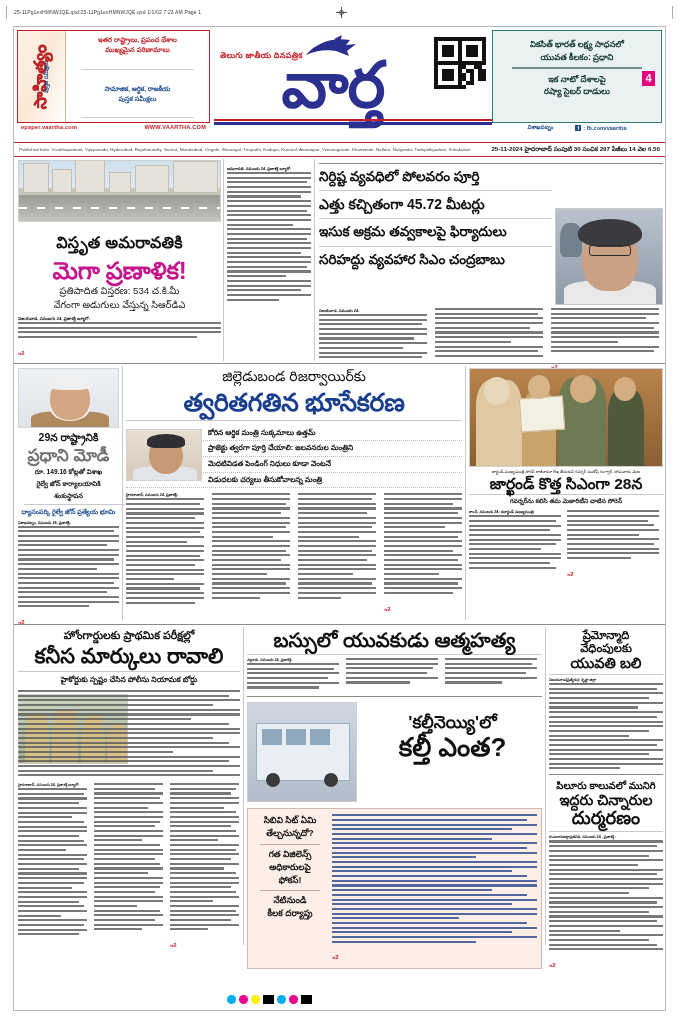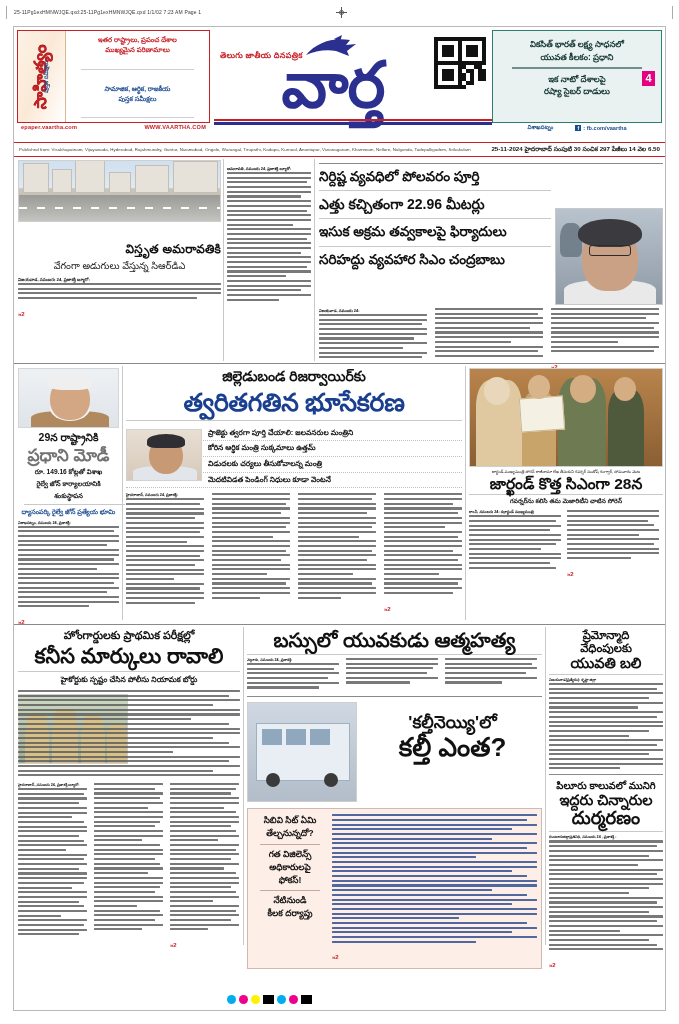--- a/index.html
+++ b/index.html
@@ -159,22 +159,22 @@
     border: 1px solid #cfcfcf;
   }
   .bld { position: absolute; bottom: 28px; background: #e6e2da; border: 1px solid #c3bfb6; }
   .road { position: absolute; left: 0; bottom: 0; width: 100%; height: 26px;
           background: linear-gradient(#9a9a97, #c3c3bf); }
   .road:after { content:""; position:absolute; left:0; top:12px; width:100%; height:2px;
           background: repeating-linear-gradient(90deg,#fff 0 8px, transparent 8px 18px); }
   .median { position: absolute; left: 0; bottom: 22px; width: 100%; height: 4px; background: #6f8f55; }
 
   .kicker-c {
-    text-align: right; color: #111; font-weight: bold; font-size: 12px;
-    margin-top: 20px; letter-spacing: .2px;
+    text-align: center; color: #111; font-weight: bold; font-size: 16px;
+    margin-top: 12px; letter-spacing: .2px;
   }
   .mega {
     text-align: center; color: #c6168d; font-weight: bold; font-size: 24px;
     line-height: 27px; margin-top: 1px; letter-spacing: -.3px;
   }
   .stat { text-align: center; font-size: 9.6px; color: #1b1b1b; line-height: 1.45; font-weight: normal; }
   .z1-blurb { margin-top: 4px; }
 
   .z1-col2 { position: absolute; left: 213px; top: 3px; width: 84px; }
   .tag-box {
@@ -228,21 +228,21 @@
   .modi-beard { position: absolute; left: 31px; top: 26px; width: 40px; height: 26px;
     background: #f2f2f2; border-radius: 0 0 50% 50%; }
   .modi-kurta { position: absolute; left: 12px; bottom: 0; width: 78px; height: 16px;
     background: #b08a5e; border-radius: 40% 40% 0 0; }
   .h-29n { text-align: center; font-size: 10.5px; font-weight: bold; color: #111; margin-top: 3px; }
   .h-modi { text-align: center; font-size: 17px; font-weight: bold; color: #737373; line-height: 19px; }
   .h-sub-sm { text-align: center; font-size: 6.6px; font-weight: bold; color: #111; line-height: 1.5; margin-top: 2px; }
   .h-sub-blue { text-align: center; font-size: 6.4px; font-weight: bold; color: #1b4b8f; line-height: 1.4; margin-top: 2px; }
 
   .z2-col2 { position: absolute; left: 112px; top: 4px; width: 336px; }
-  .z2-kicker { text-align: center; font-size: 14px; font-weight: bold; color: #111; }
+  .z2-kicker { text-align: center; font-size: 14px; font-weight: normal; color: #111; }
   .z2-head { text-align: center; font-size: 25px; font-weight: bold; color: #1a3f8f; line-height: 28px; letter-spacing: -.3px;}
   .min-photo {
     width: 76px; height: 52px; background: linear-gradient(#e8ded2,#d6c9bb);
     position: relative; overflow: hidden; border: 1px solid #d2d2d2; float: left; margin: 4px 6px 2px 0;
   }
   .min-face { position: absolute; left: 22px; top: 8px; width: 34px; height: 36px; background: #c79a75; border-radius: 48%; }
   .min-hair { position: absolute; left: 20px; top: 4px; width: 38px; height: 14px; background: #2f2f33; border-radius: 50% 50% 25% 25%; }
   .min-shirt { position: absolute; left: 6px; bottom: 0; width: 64px; height: 14px; background: #e2e6ea; border-radius: 40% 40% 0 0; }
   .z2-bullets { font-size: 7.4px; font-weight: bold; color: #111; line-height: 1.6; }
   .z2-bullets div { border-bottom: 1px dotted #bfbfbf; padding: 1.5px 0; }
@@ -564,20 +564,22 @@
           <div class="bld" style="left:4px; width:26px; height:30px;"></div>
           <div class="bld" style="left:33px; width:20px; height:24px;"></div>
           <div class="bld" style="left:56px; width:30px; height:33px;"></div>
           <div class="bld" style="left:90px; width:22px; height:21px;"></div>
           <div class="bld" style="left:116px; width:34px; height:28px;"></div>
           <div class="bld" style="left:154px; width:45px; height:32px;"></div>
           <div class="median"></div>
           <div class="road"></div>
         </div>
         <div class="kicker-c">విస్తృత అమరావతికి</div>
+        <div class="mega">మెగా ప్రణాళిక!</div>
+        <div class="stat">ప్రతిపాదిత విస్తరణ: 534 చ.కి.మీ</div>
         <div class="stat">వేగంగా అడుగులు వేస్తున్న సిఆర్‌డిఎ</div>
         <div class="z1-blurb">
           <div class="dateline">విజయవాడ, నవంబరు 24, ప్రజాశక్తి బ్యూరో:</div>
           <i class="tl s100"></i><i class="tl s100"></i><i class="tl s100"></i><i class="tl s88"></i>
           <span class="jump">»<span>2</span></span>
         </div>
       </div>
 
       <div class="z1-col2">
         <div style="margin-top:6px;">
@@ -611,21 +613,21 @@
             <i class="tl s100"></i>
             <i class="tl s62"></i>
         </div>
       </div>
 
       <div class="z1-col3">
         <div class="hrule-dark" style="margin:3px 0 3px 0;"></div>
         <div style="width:232px;">
           <div class="sub-head">నిర్దిష్ట వ్యవధిలో పోలవరం పూర్తి</div>
           <div class="hrule" style="margin:3px 0;"></div>
-          <div class="sub-head2">ఎత్తు కచ్చితంగా 22.96 మీటర్లు</div>
+          <div class="sub-head2">ఎత్తు కచ్చితంగా 45.72 మీటర్లు</div>
           <div class="hrule" style="margin:3px 0;"></div>
           <div class="sub-head">ఇసుక అక్రమ తవ్వకాలపై ఫిర్యాదులు</div>
           <div class="hrule" style="margin:3px 0;"></div>
           <div class="sub-head">సరిహద్దు వ్యవహార సిఎం చంద్రబాబు</div>
         </div>
 
         <div class="cbn-photo">
           <div class="cbn-small"></div>
           <div class="cbn-body"></div>
           <div class="cbn-face"></div>
@@ -705,24 +707,24 @@
         <div class="z2-kicker">జిల్లెడుబండ రిజర్వాయిర్‌కు</div>
         <div class="z2-head">త్వరితగతిన భూసేకరణ</div>
         <div class="hrule" style="margin:4px 0;"></div>
         <div style="overflow:hidden;">
           <div class="min-photo">
             <div class="min-shirt"></div>
               <div class="min-face"></div>
               <div class="min-hair"></div>
           </div>
           <div class="z2-bullets">
+            <div>కోరిన ఆర్థిక మంత్రి సుక్కమాలు ఉత్తమ్</div>
             <div>ప్రాజెక్టు త్వరగా పూర్తి చేయాలి: జలవనరుల మంత్రిని</div>
-            <div>కోరిన ఆర్థిక మంత్రి సుక్కమాలు ఉత్తమ్</div>
+            <div>మెదటివిడత పెండింగ్ నిధులు కూడా వెంటనే</div>
             <div>విడుదలకు చర్యలు తీసుకోవాలన్న మంత్రి</div>
-            <div>మెదటివిడత పెండింగ్ నిధులు కూడా వెంటనే</div>
           </div>
         </div>
         <div style="display:flex; gap:8px; margin-top:5px;">
           <div style="width:78px;">
             <div class="dateline" style="font-size:3.8px;">హైదరాబాద్, నవంబరు 24, ప్రజాశక్తి:</div>
             <i class="tl s100"></i>
               <i class="tl s95"></i>
               <i class="tl s100"></i>
               <i class="tl s100"></i>
             <i class="tl s88"></i>

